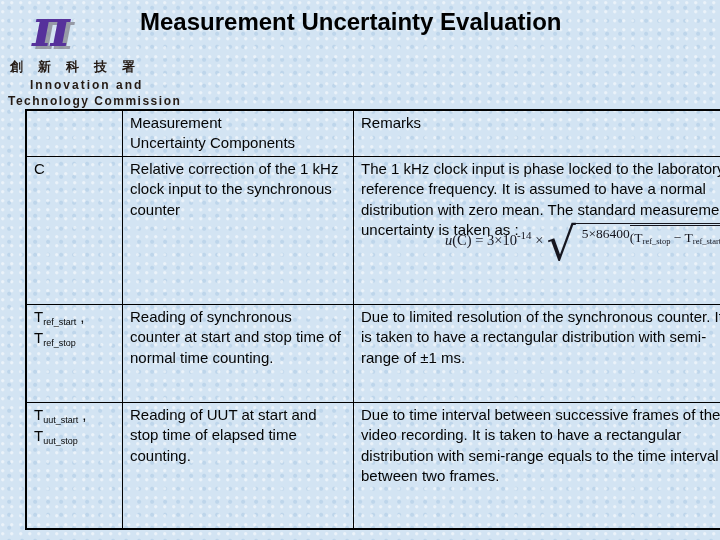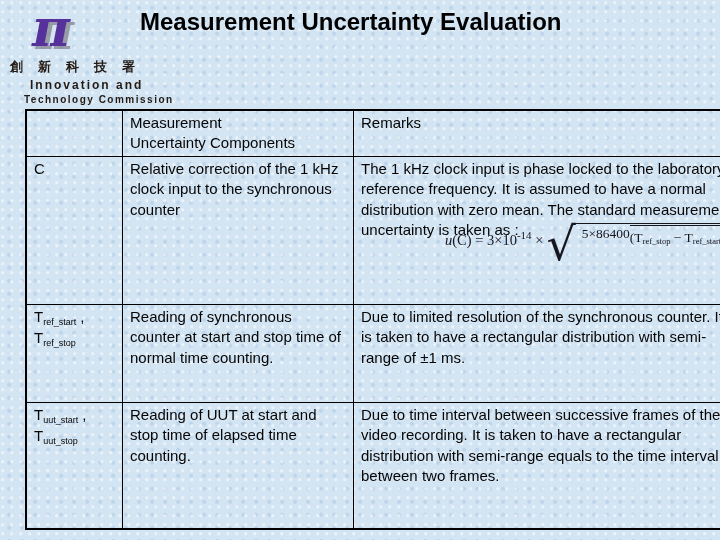--- a/index.html
+++ b/index.html
@@ -12,21 +12,21 @@
       radial-gradient(circle at 70% 60%, rgba(168,198,226,0.5) 1.4px, transparent 2.6px);
     background-size:9px 9px,13px 13px;
   }
   .logo{position:absolute;left:4px;top:2px;width:160px;}
   .pi{font-family:"DejaVu Serif",serif;font-style:italic;font-weight:bold;
       font-size:52px;line-height:1;color:#56319b;margin-left:28px;
       text-shadow:4px 3px 0 rgba(130,130,140,0.75);}
   .cn{margin-top:4px;margin-left:6px;font-size:13px;font-weight:bold;color:#241a14;
       letter-spacing:15px;white-space:nowrap;}
   .en1{margin-left:26px;font-size:12px;letter-spacing:2px;color:#241a14;font-weight:bold;margin-top:2px;white-space:nowrap;}
-  .en2{margin-left:20px;font-size:10px;letter-spacing:1.5px;color:#241a14;font-weight:bold;margin-top:2px;white-space:nowrap;}
+  .en2{margin-left:4px;font-size:12px;letter-spacing:1.5px;color:#241a14;font-weight:bold;margin-top:2px;white-space:nowrap;}
   .title{position:absolute;left:140px;right:2px;top:8px;margin:0;
       font-size:24px;font-weight:bold;color:#000;letter-spacing:0;}
   table.main{
     position:absolute;left:25px;top:109px;width:684px;
     border-collapse:collapse;table-layout:fixed;
     border:2px solid #000;
   }
   table.main td{
     border:1px solid #000;vertical-align:top;
     padding:2px 8px 2px 7px;font-size:15px;line-height:1.36;color:#050505;

